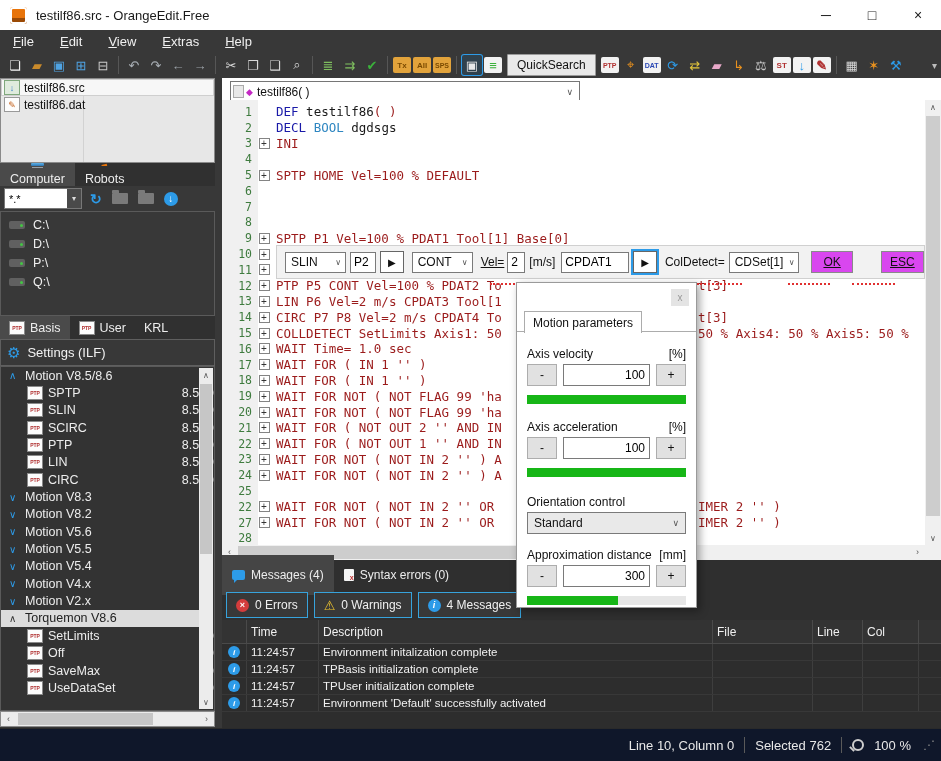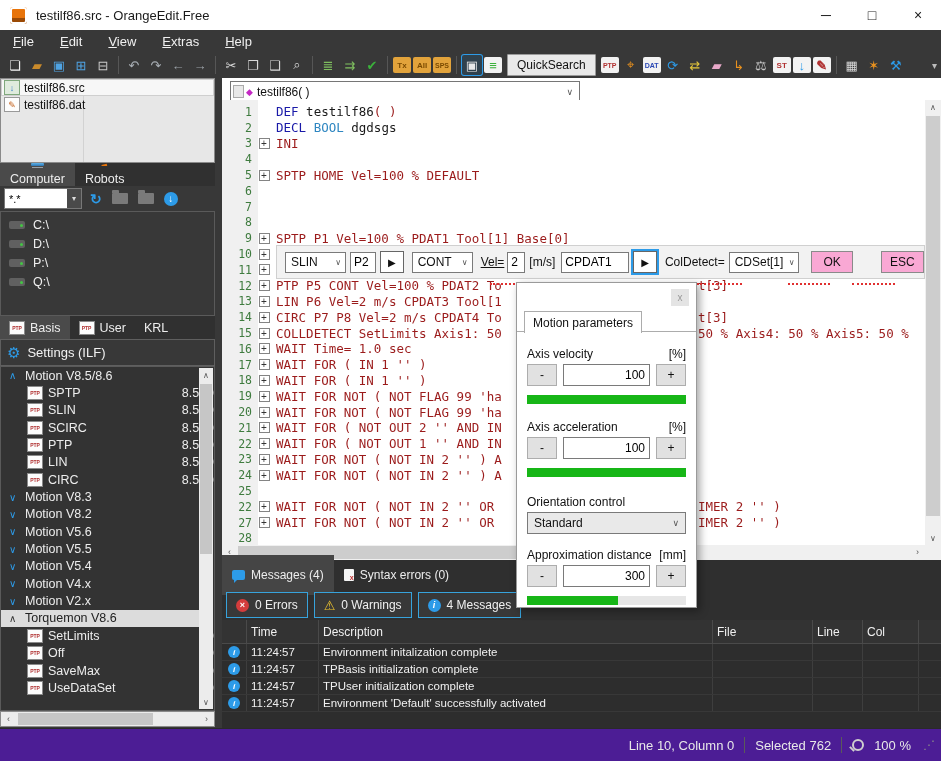--- a/index.html
+++ b/index.html
@@ -94,21 +94,21 @@
   .cl-right{position:absolute;left:476px;white-space:pre;color:#9B1B1B;}
   .squig{position:absolute;height:3px;border-bottom:2px dotted #E03030;}
 
   
   .ilform{position:absolute;left:54px;top:145px;width:649px;height:34px;background:#F2F2F2;border:1px solid #D0D0D0;box-sizing:border-box;display:flex;align-items:center;font-size:12px;color:#111;}
   .fcombo{height:21px;background:#fff;border:1px solid #7A7A7A;display:flex;align-items:center;padding-left:5px;box-sizing:border-box;}
   .fcombo .arr{margin-left:auto;margin-right:4px;color:#555;font-size:8px;}
   .finput{height:21px;border:1px solid #7A7A7A;background:#fff;box-sizing:border-box;font-size:12px;padding:0 3px;font-family:"Liberation Sans",sans-serif;outline:none;}
   .fbtn{width:24px;height:22px;background:#fff;border:1px solid #666;box-sizing:border-box;display:flex;align-items:center;justify-content:center;font-size:10px;color:#111;}
   .fbtn.focus{box-shadow:0 0 0 2px #2D9BE8;}
-  .fpush{height:22px;background:#f9a8d4;border:1px solid #8A8A8A;box-sizing:border-box;display:flex;align-items:center;justify-content:center;font-size:12px;}
+  .fpush{height:22px;background:#d946ef;border:1px solid #8A8A8A;box-sizing:border-box;display:flex;align-items:center;justify-content:center;font-size:12px;text-decoration:underline;}
   .flbl{white-space:pre;}
 
   
   .ed-vscroll{position:absolute;left:703px;top:22px;width:16px;height:445px;background:#F0F0F0;}
   .ed-vscroll .thumb{position:absolute;left:1px;top:16px;width:14px;height:400px;background:#CDCDCD;}
   .ed-hscroll{position:absolute;left:222px;top:545px;width:703px;height:15px;background:#F0F0F0;}
   .ed-hscroll .thumb{position:absolute;left:16px;top:1px;width:455px;height:13px;background:#CDCDCD;}
   .ed-corner{position:absolute;left:925px;top:545px;width:16px;height:15px;background:#F0F0F0;}
 
   
@@ -142,21 +142,21 @@
   .msg-table{position:absolute;left:0;top:60px;width:719px;bottom:0;background:#2D2D2D;}
   .msg-head{height:23px;display:grid;grid-template-columns:24px 72px 394px 100px 50px 56px 1fr;align-items:center;color:#F0F0F0;font-size:12px;border-bottom:1px solid #4A4A4A;background:#333;}
   .msg-head > div{padding-left:4px;border-left:1px solid #4A4A4A;height:100%;display:flex;align-items:center;}
   .msg-head > div:first-child{border-left:none;}
   .msg-row{height:16px;display:grid;grid-template-columns:24px 72px 394px 100px 50px 56px 1fr;align-items:center;color:#F0F0F0;font-size:11.5px;border-bottom:1px solid #383838;}
   .msg-row > div{padding-left:4px;border-left:1px solid #3E3E3E;height:100%;display:flex;align-items:center;overflow:hidden;white-space:nowrap;}
   .msg-row > div:first-child{border-left:none;justify-content:center;padding-left:0;}
   .msg-row .ic-info{width:12px;height:12px;font-size:8px;}
 
   
-  .statusbar{position:absolute;left:0;top:728px;width:941px;height:33px;background:#4c1d95;border-top:1px solid #2A2A2A;display:flex;align-items:center;justify-content:flex-end;color:#E8E8E8;font-size:13px;gap:10px;padding-right:6px;box-sizing:border-box;}
+  .statusbar{position:absolute;left:0;top:728px;width:941px;height:33px;background:#0f172a;border-top:1px solid #2A2A2A;display:flex;align-items:center;justify-content:flex-end;color:#E8E8E8;font-size:13px;gap:10px;padding-right:6px;box-sizing:border-box;}
   .st-sep{width:1px;height:16px;background:#5A5A5A;}
   .mag{width:8px;height:8px;border:2px solid #CFCFCF;border-radius:50%;position:relative;display:inline-block;}
   .mag::after{content:"";position:absolute;left:-5px;top:7px;width:6px;height:2px;background:#CFCFCF;transform:rotate(45deg);}
   .grip{color:#8A8A8A;font-size:12px;margin-left:2px;}
 </style>
 </head>
 <body>
 
 <div class="app">
 

